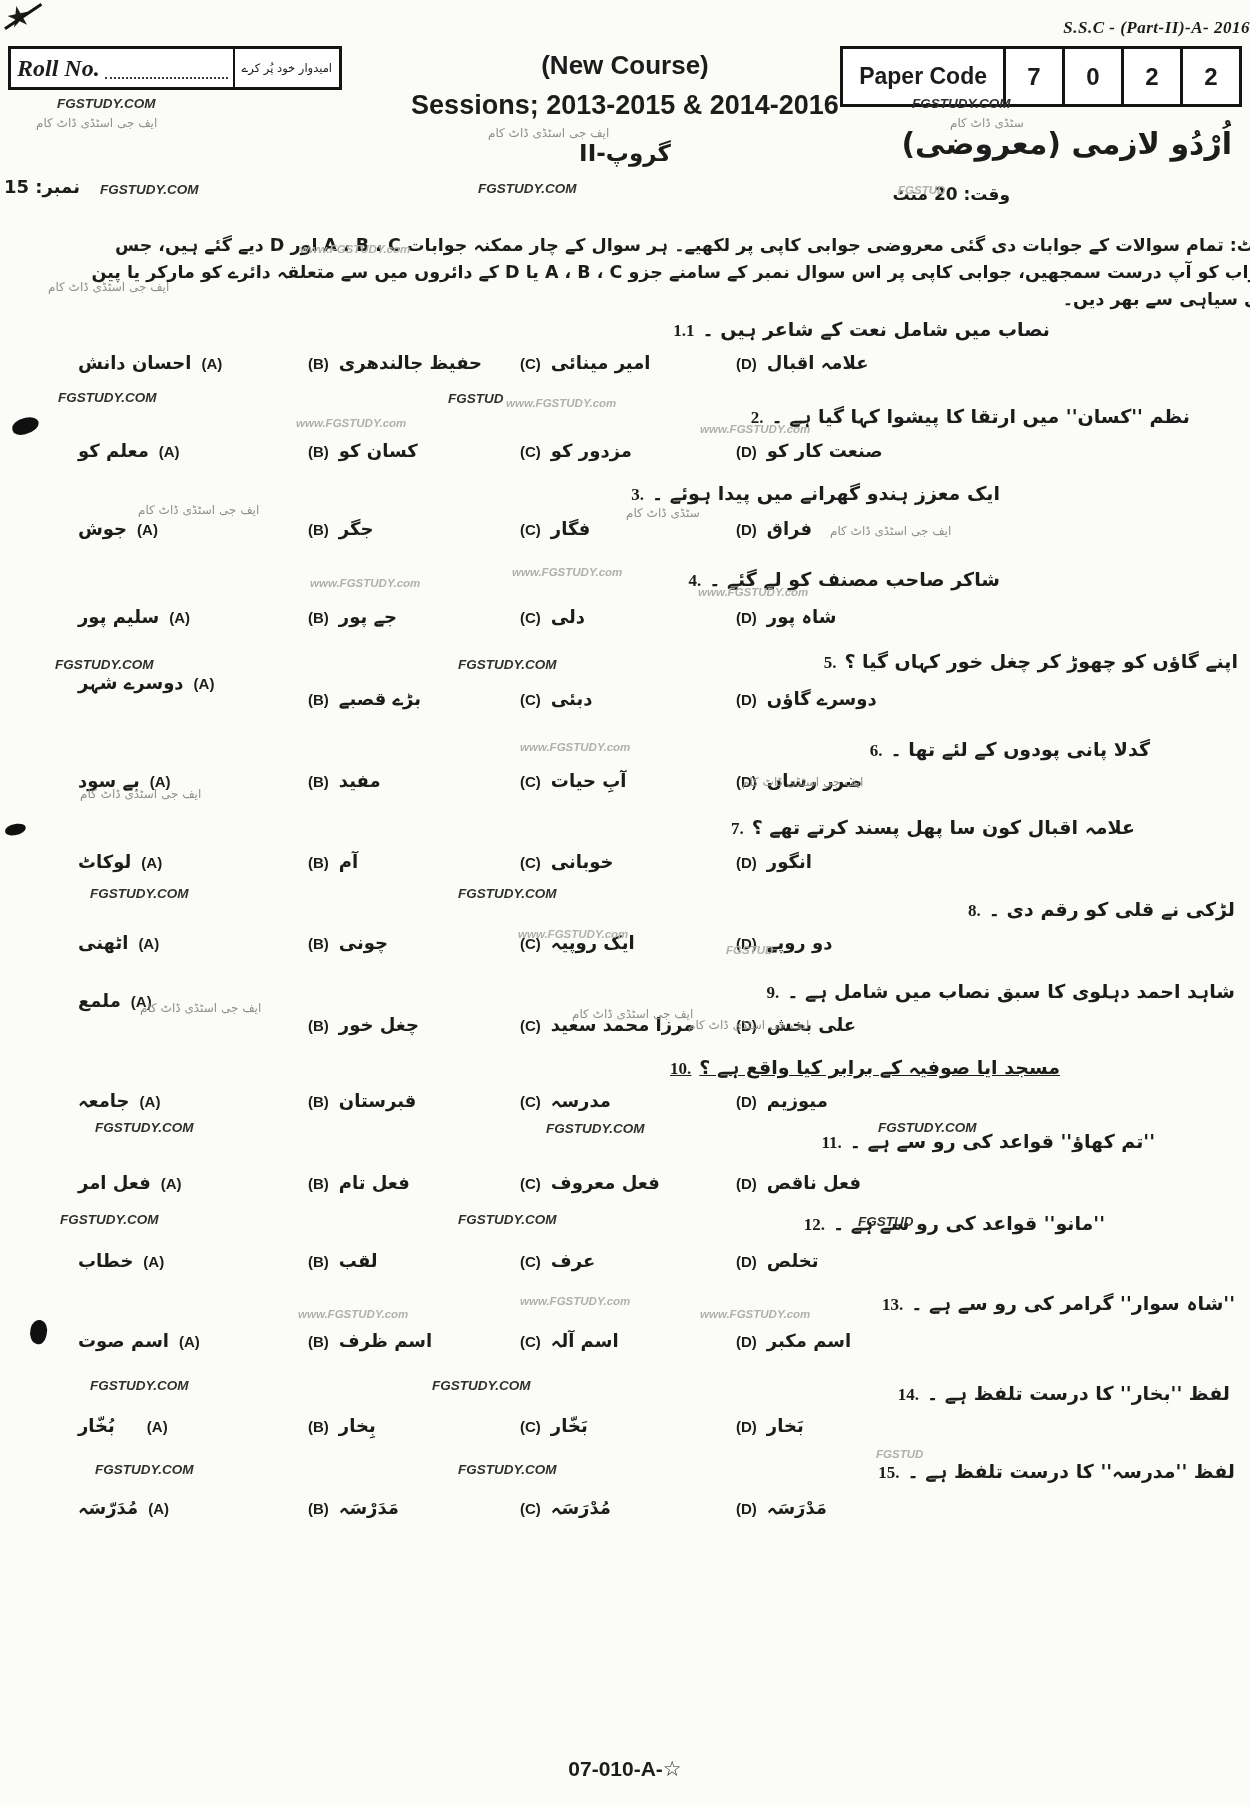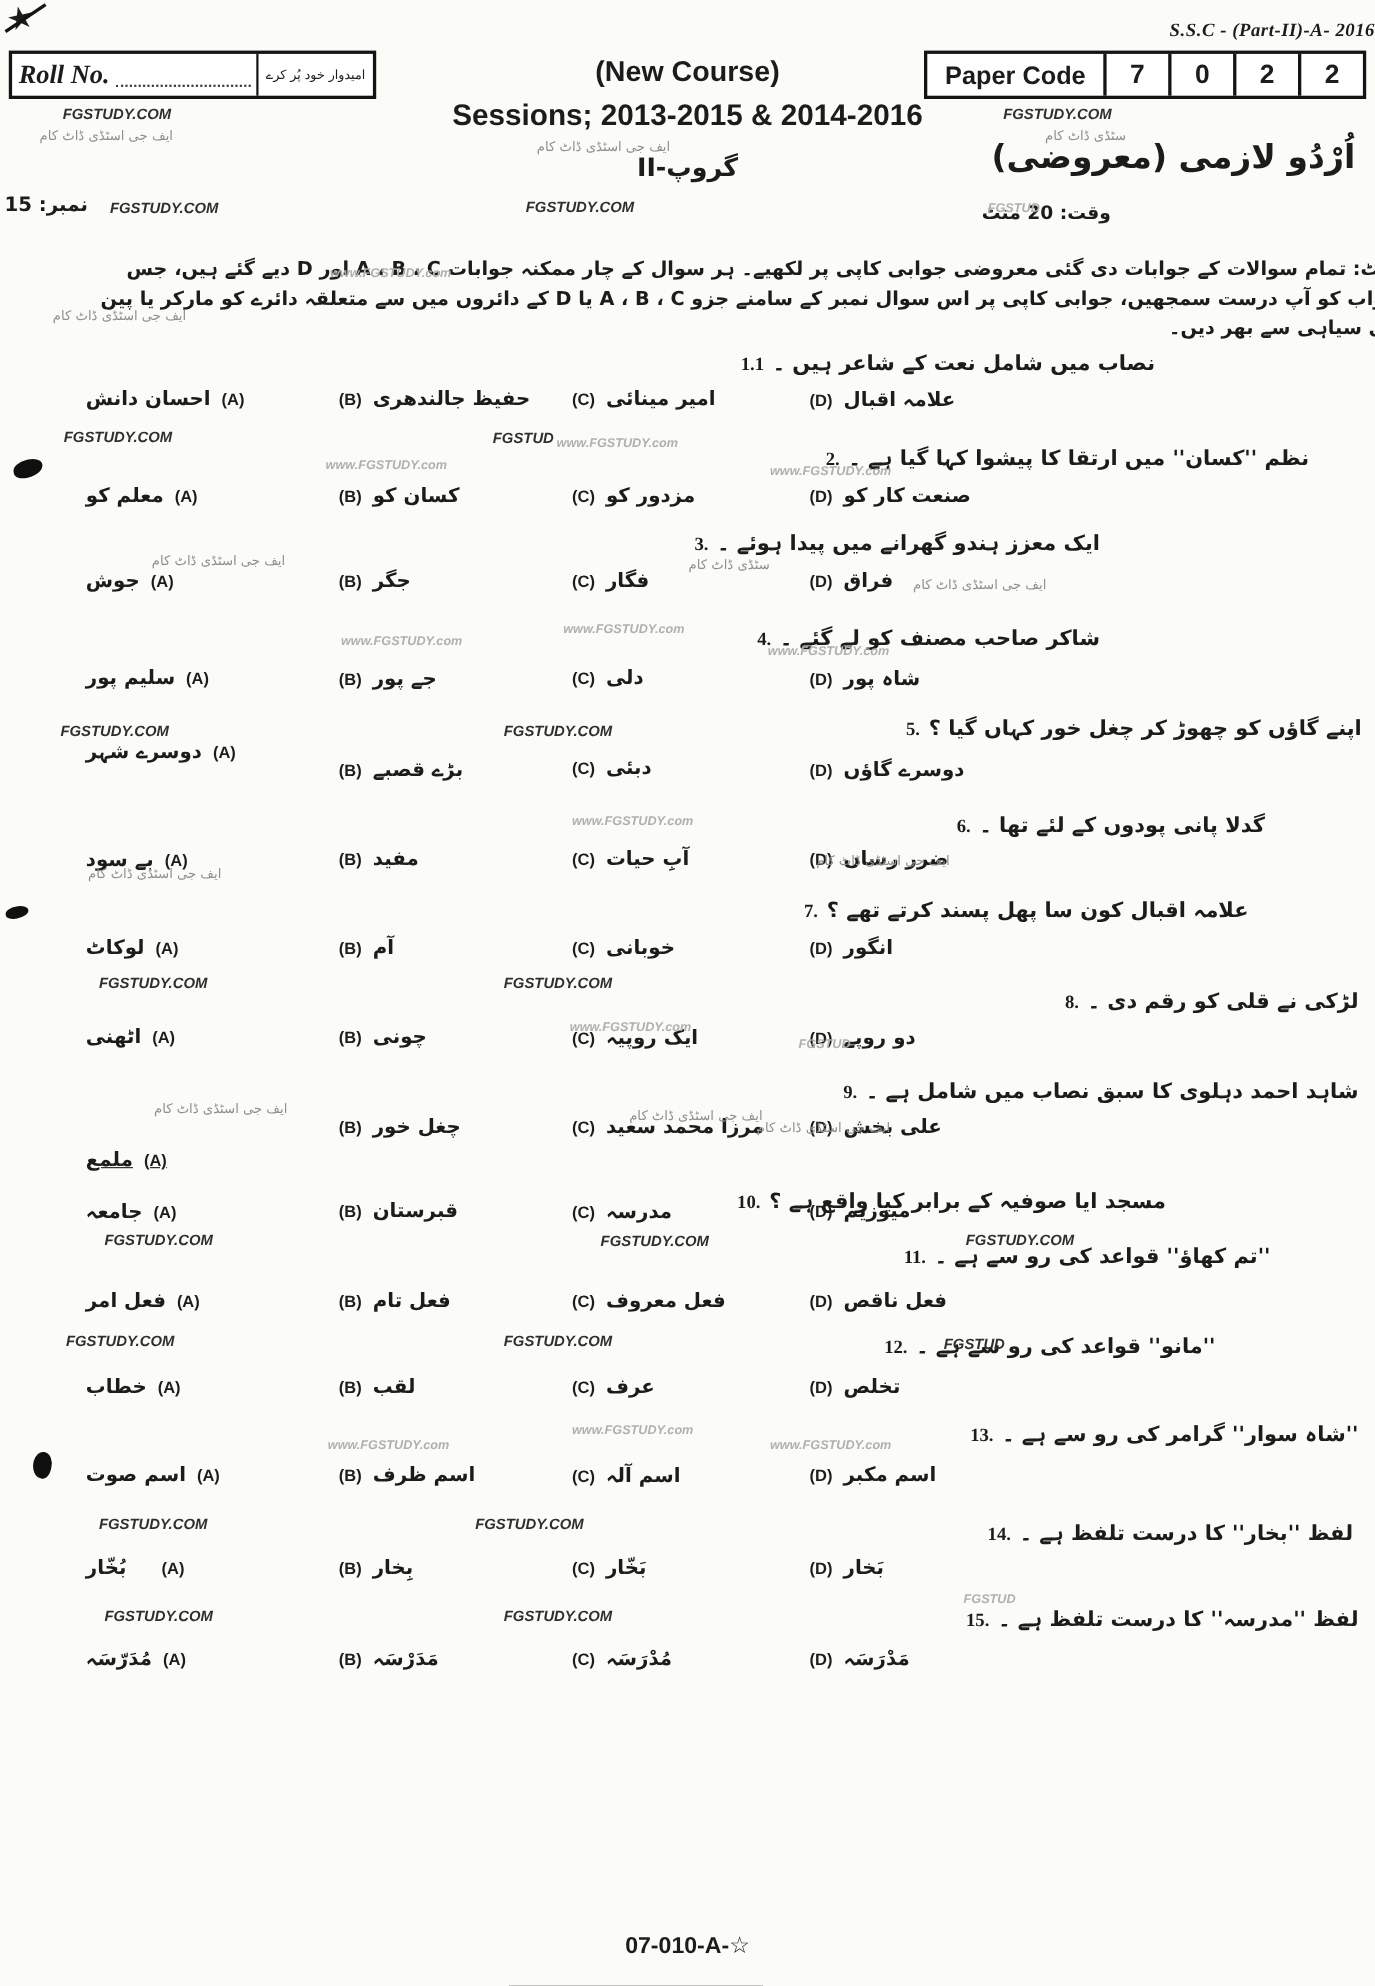--- a/index.html
+++ b/index.html
@@ -9,21 +9,21 @@
   .ssc-line{position:absolute;top:18px;left:0;right:0;text-align:right;
     font:italic bold 17px "Liberation Serif",serif;letter-spacing:.5px;}
   .roll-box{position:absolute;left:8px;top:46px;width:334px;height:44px;border:3px solid #141414;
     box-sizing:border-box;display:flex;align-items:center;background:#fff;}
   .roll-label{font:italic bold 24px "Liberation Serif",serif;padding-left:6px;white-space:nowrap;}
   .roll-line{flex:1;border-bottom:2px dotted #3a3a3a;height:55%;margin:0 5px;}
   .roll-note{font:11.5px "DejaVu Sans",sans-serif;border-left:2.5px solid #141414;align-self:stretch;
     display:flex;align-items:center;padding:0 7px;direction:rtl;white-space:nowrap;}
   .new-course{position:absolute;top:50px;left:0;right:0;text-align:center;
     font:bold 26px "Liberation Sans",sans-serif;}
-  .paper-code{position:absolute;right:8px;top:46px;display:flex;border:3px solid #141414;height:44px;
+  .paper-code{position:absolute;right:8px;top:46px;display:flex;border:3px solid #141414;height:61px;
     box-sizing:border-box;background:#fff;}
   .pc-label{font:bold 23px "Liberation Sans",sans-serif;padding:0 16px;display:flex;align-items:center;}
   .pc-digit{width:56px;border-left:3px solid #141414;font:bold 24px "Liberation Sans",sans-serif;
     display:flex;align-items:center;justify-content:center;}
   .sessions{position:absolute;top:90px;left:0;right:0;text-align:center;
     font:bold 27px "Liberation Sans",sans-serif;}
   .subject-title{position:absolute;top:126px;right:18px;font:bold 30px "DejaVu Sans",sans-serif;direction:rtl;}
   .group-title{position:absolute;top:140px;left:0;right:0;text-align:center;
     font:bold 23px "DejaVu Sans",sans-serif;direction:rtl;}
   .time-line{position:absolute;top:184px;right:240px;font:bold 17px "DejaVu Sans",sans-serif;direction:rtl;}
@@ -249,37 +249,37 @@
         <span class="opt-word">ایک روپیہ</span>
       </div>
       <div class="opt" style="top: 932px; left: 736px;">
         <span class="opt-label">(D)</span>
         <span class="opt-word">دو روپے</span>
       </div>
       <div class="q-line" style="top: 980px; right: 15px;">
         <span class="q-num">9.</span>
         <span class="q-txt">شاہد احمد دہلوی کا سبق نصاب میں شامل ہے ۔</span>
       </div>
-      <div class="opt" style="top: 1044px; left: 78px; text-decoration: underline;">
+      <div class="opt" style="top: 990px; left: 78px;">
         <span class="opt-word">ملمع</span>
         <span class="opt-label">(A)</span>
       </div>
       <div class="opt" style="top: 1014px; left: 308px;">
         <span class="opt-label">(B)</span>
         <span class="opt-word">چغل خور</span>
       </div>
       <div class="opt" style="top: 1014px; left: 520px;">
         <span class="opt-label">(C)</span>
         <span class="opt-word">مرزا محمد سعید</span>
       </div>
       <div class="opt" style="top: 1014px; left: 736px;">
         <span class="opt-label">(D)</span>
         <span class="opt-word">علی بخش</span>
       </div>
-      <div class="q-line" style="top: 1080px; right: 190px;">
+      <div class="q-line" style="top: 1056px; right: 190px; text-decoration: underline;">
         <span class="q-num">10.</span>
         <span class="q-txt">مسجد ایا صوفیہ کے برابر کیا واقع ہے ؟</span>
       </div>
       <div class="opt" style="top: 1090px; left: 78px;">
         <span class="opt-word">جامعہ</span>
         <span class="opt-label">(A)</span>
       </div>
       <div class="opt" style="top: 1090px; left: 308px;">
         <span class="opt-label">(B)</span>
         <span class="opt-word">قبرستان</span>

